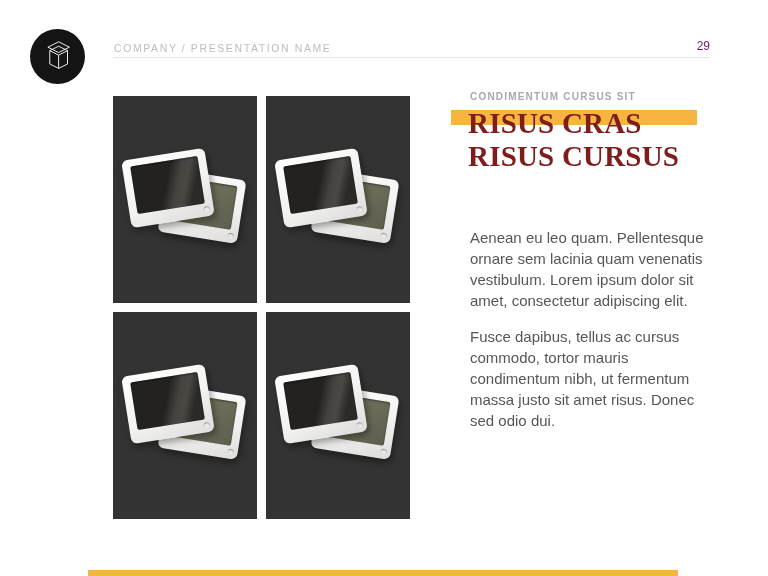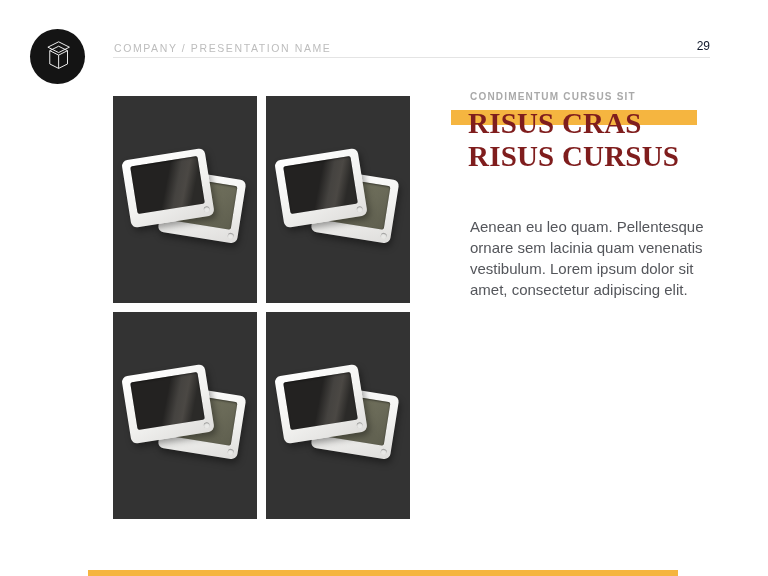--- a/index.html
+++ b/index.html
@@ -14,21 +14,21 @@
     background:#141414;display:flex;align-items:center;justify-content:center;
   }
   .header-text{
     position:absolute;left:114px;top:42px;font-size:10.5px;letter-spacing:1.6px;
     color:#BDBDBD;font-weight:400;white-space:nowrap;
   }
   .header-rule{
     position:absolute;left:113px;top:57px;width:597px;height:1px;background:#E4E4E4;
   }
   .page-number{
-    position:absolute;top:39px;right:58px;font-size:12px;color:#0f172a;
+    position:absolute;top:39px;right:58px;font-size:12px;color:#701a75;
   }
   
   .grid{
     position:absolute;left:113px;top:96px;
     display:grid;grid-template-columns:144px 144px;grid-template-rows:207px 207px;
     gap:9px;
   }
   .tile{
     background:#333333;display:flex;align-items:center;justify-content:center;
   }
@@ -63,21 +63,21 @@
   .page-title{
     position:absolute;left:468px;top:107px;z-index:2;
     font-family:"Liberation Serif", serif;font-weight:700;
     font-size:29px;line-height:33px;color:#7f1d1d;letter-spacing:0.2px;
     white-space:nowrap;
   }
   .body-copy{
     position:absolute;left:470px;top:216px;width:240px;
     font-size:15px;line-height:21px;color:#54565B;
   }
-  .body-copy p{margin:0 0 15px 0;}
+  .body-copy p{margin:11px 0 15px 0;}
   
   .bottom-bar{
     position:absolute;left:88px;bottom:0px;width:590px;height:6px;background:#F5B540;
   }
 </style>
 </head>
 <body>
 
 <div class="slide">
 
@@ -147,17 +147,18 @@
   </div>
 
   <div class="eyebrow">CONDIMENTUM CURSUS SIT</div>
   <div class="title-highlight"></div>
   <div class="page-title">
     <span>RISUS CRAS</span><br>
     <span>RISUS CURSUS</span>
   </div>
   <div class="body-copy">
     <p>Aenean eu leo quam. Pellentesque ornare sem lacinia quam venenatis vestibulum. Lorem ipsum dolor sit amet, consectetur adipiscing elit.</p>
+    <p>Fusce dapibus, tellus ac cursus commodo, tortor mauris condimentum nibh, ut fermentum massa justo sit amet risus. Donec sed odio dui.</p>
   </div>
 
   <div class="bottom-bar"></div>
 
 </div>
 
 </body></html>

